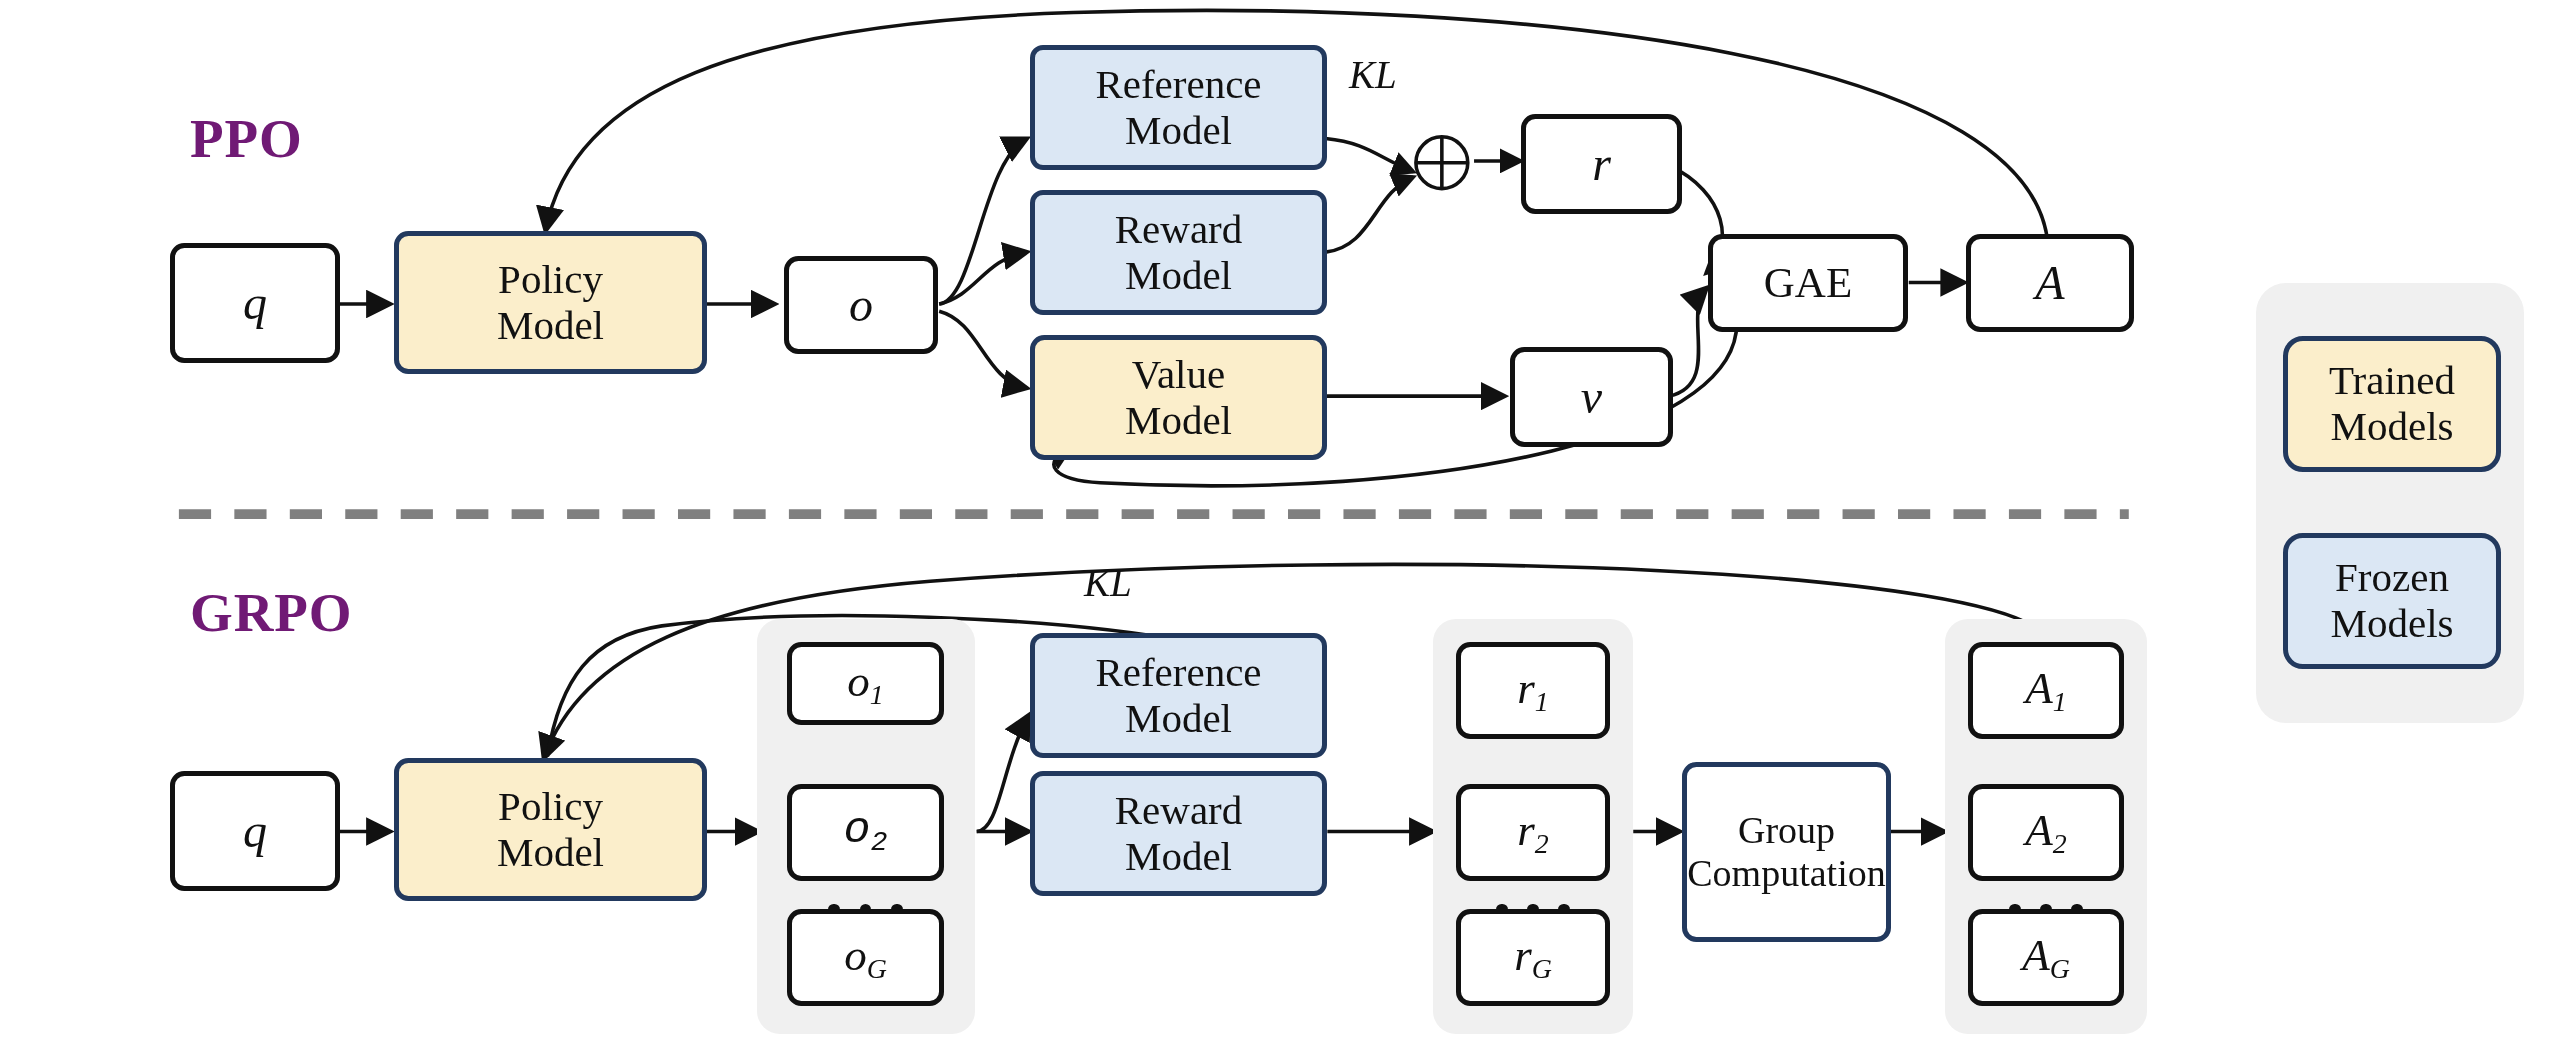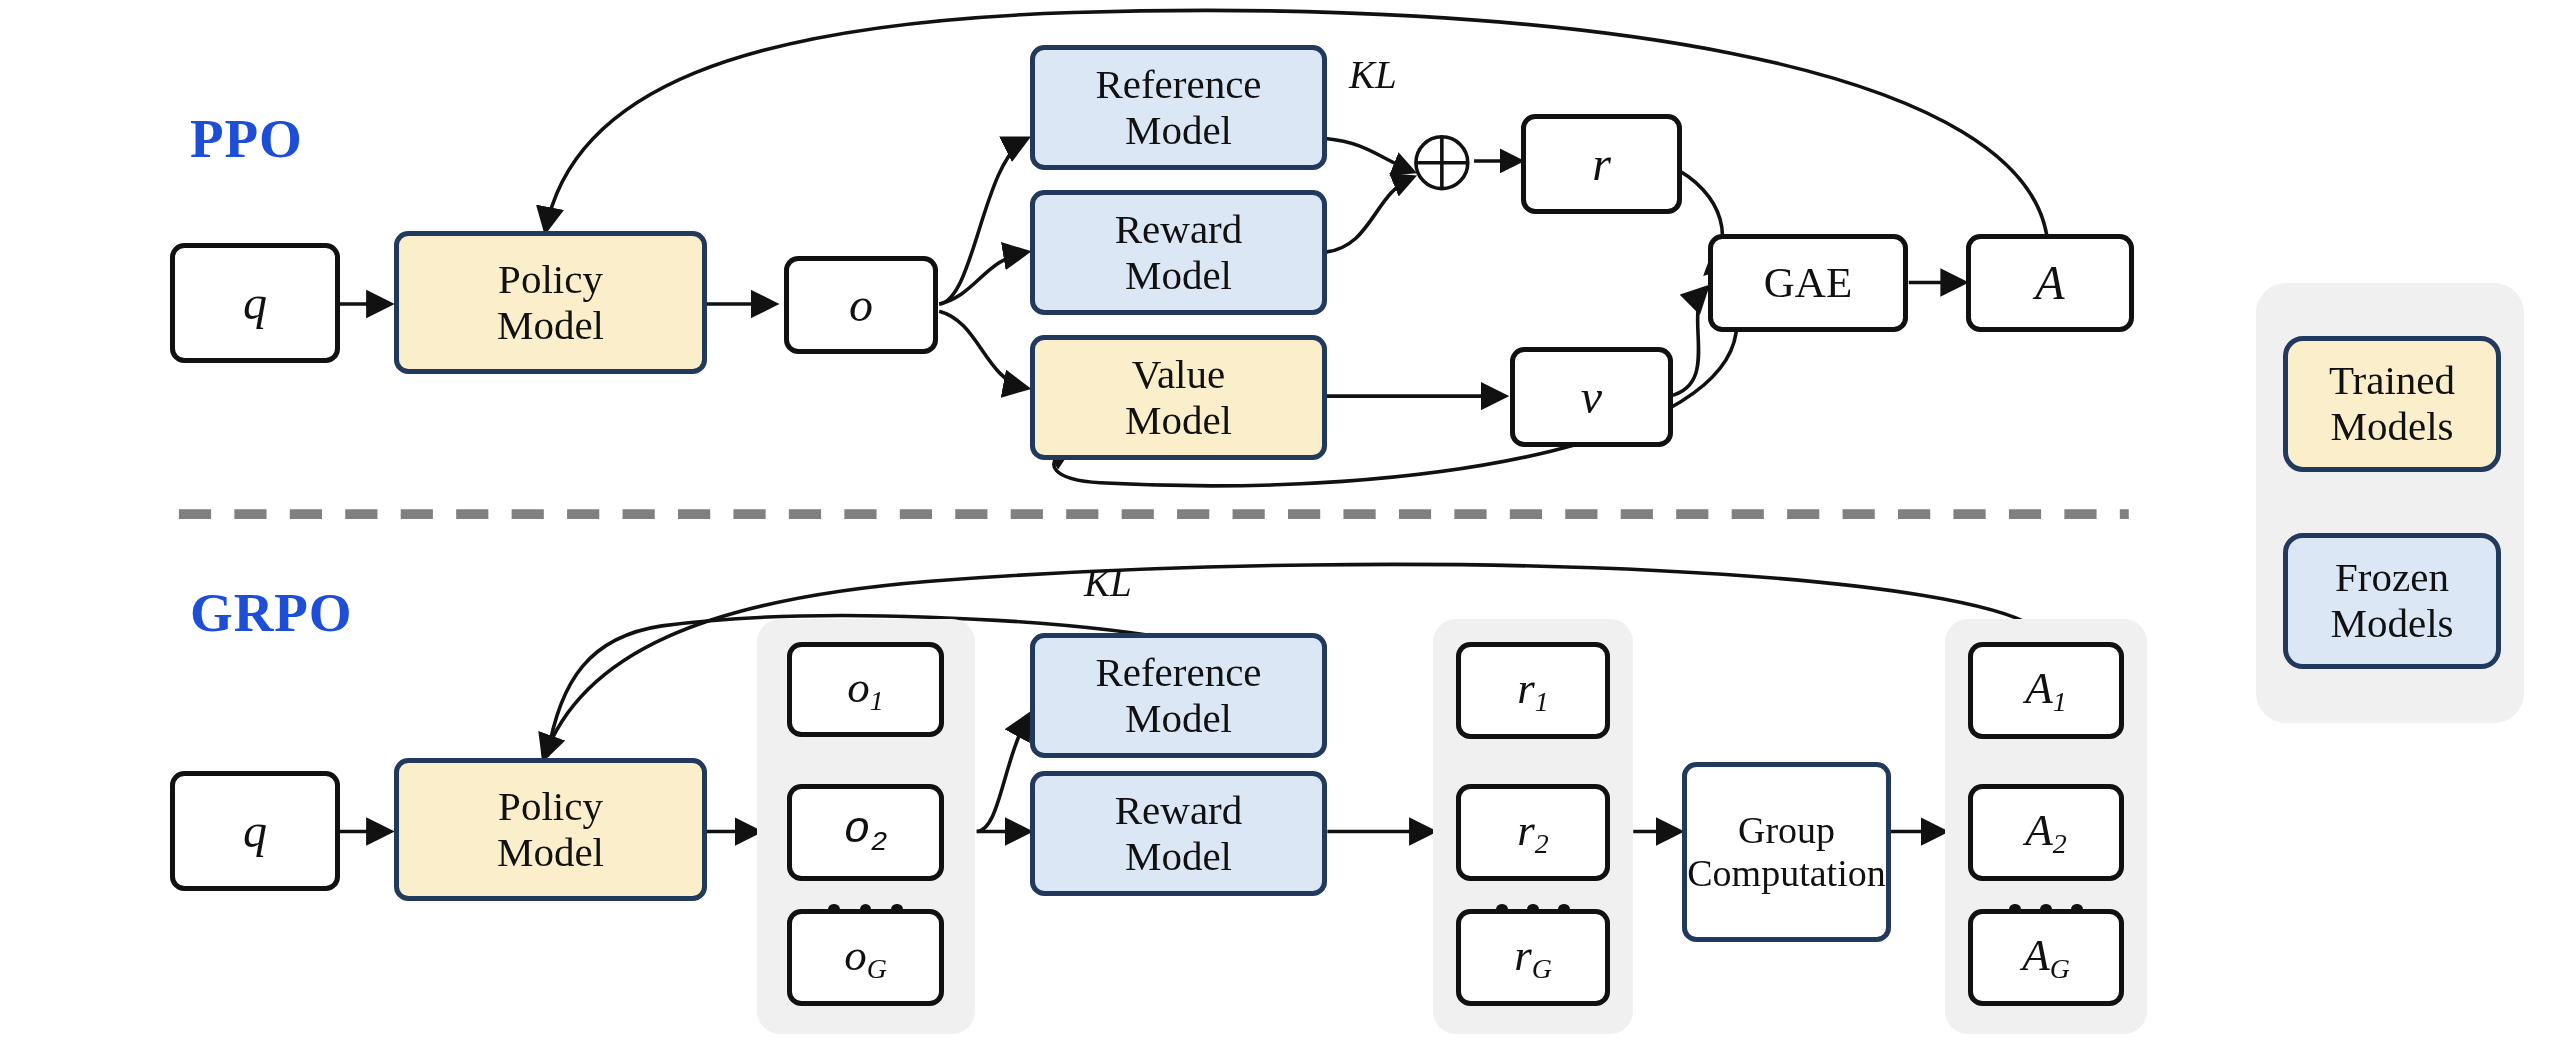--- a/index.html
+++ b/index.html
@@ -1,27 +1,27 @@
 <!DOCTYPE html>
 <html style="font-size:14.3px"><head>
 <meta charset="utf-8">
 <style>
   html,body{margin:0;padding:0;background:#ffffff;}
   body{width:2576px;height:1064px;overflow:hidden;
        font-family:"Liberation Serif","DejaVu Serif",serif;}
   #stage{position:relative;width:2576px;height:1064px;background:#fff;}
   svg.layer{position:absolute;left:0;top:0;width:2576px;height:1064px;overflow:visible;}
-  .sec-title{position:absolute;font-weight:bold;font-size:55px;letter-spacing:0.9px;color:#1d4ed8;
+  .sec-title{position:absolute;font-weight:bold;font-size:55px;letter-spacing:0.9px;color:#701a75;
              font-family:"Liberation Serif","DejaVu Serif",serif;}
   .box{position:absolute;box-sizing:border-box;display:flex;align-items:center;
        justify-content:center;text-align:center;border-radius:14.3px;background:#fff;
        border:5.4px solid #111;color:#111;line-height:1.12;}
   .box.tinted{border-color:#22395e;border-width:5.4px;}
   .box.yellow{background:#fbeecb;}
-  .box.blue{background:#dbe7f4;}
+  .box.blue{background:#dbe7f4;border-radius:13px;}
   .box .lbl{display:block;}
   .ital{font-style:italic;}
   .sub{font-size:.62em;vertical-align:-0.28em;font-style:italic;}
   .grp{position:absolute;background:#f0f0f0;border-radius:23px;}
   .ellipsis{position:absolute;display:flex;align-items:center;justify-content:center;
             gap:19.7px;color:#111;}
   .ellipsis i{display:block;width:11.6px;height:11.6px;border-radius:50%;background:#111;}
   .klab{position:absolute;font-style:italic;font-size:39px;color:#111;}
   .legend-wrap{position:absolute;background:#f0f0f0;border-radius:30px;}
 </style>
@@ -161,21 +161,21 @@
   </div>
 
   <div class="box tinted yellow" style="left:394px;top:758px;width:313px;height:143px;font-size:41px;">
     <span>
       <span style="display:block">Policy</span>
       <span style="display:block">Model</span>
     </span>
   </div>
 
   <div class="grp" style="left:757px;top:619px;width:218px;height:415px;"></div>
-  <div class="box" style="left:787px;top:642px;width:157px;height:95px;font-size:45px;">
+  <div class="box" style="left:787px;top:642px;width:157px;height:83px;font-size:45px;">
     <span class="lbl"><span class="ital">o</span><span class="sub">1</span></span>
   </div>
   <div class="box" style="left:787px;top:784px;width:157px;height:97px;font-size:45px;font-family:Liberation Mono, monospace;">
     <span class="lbl"><span class="ital">o</span><span class="sub">2</span></span>
   </div>
   <div class="ellipsis" style="left:787px;top:889px;width:157px;height:41px;">
       <i></i>
       <i></i>
       <i></i>
     </div>

